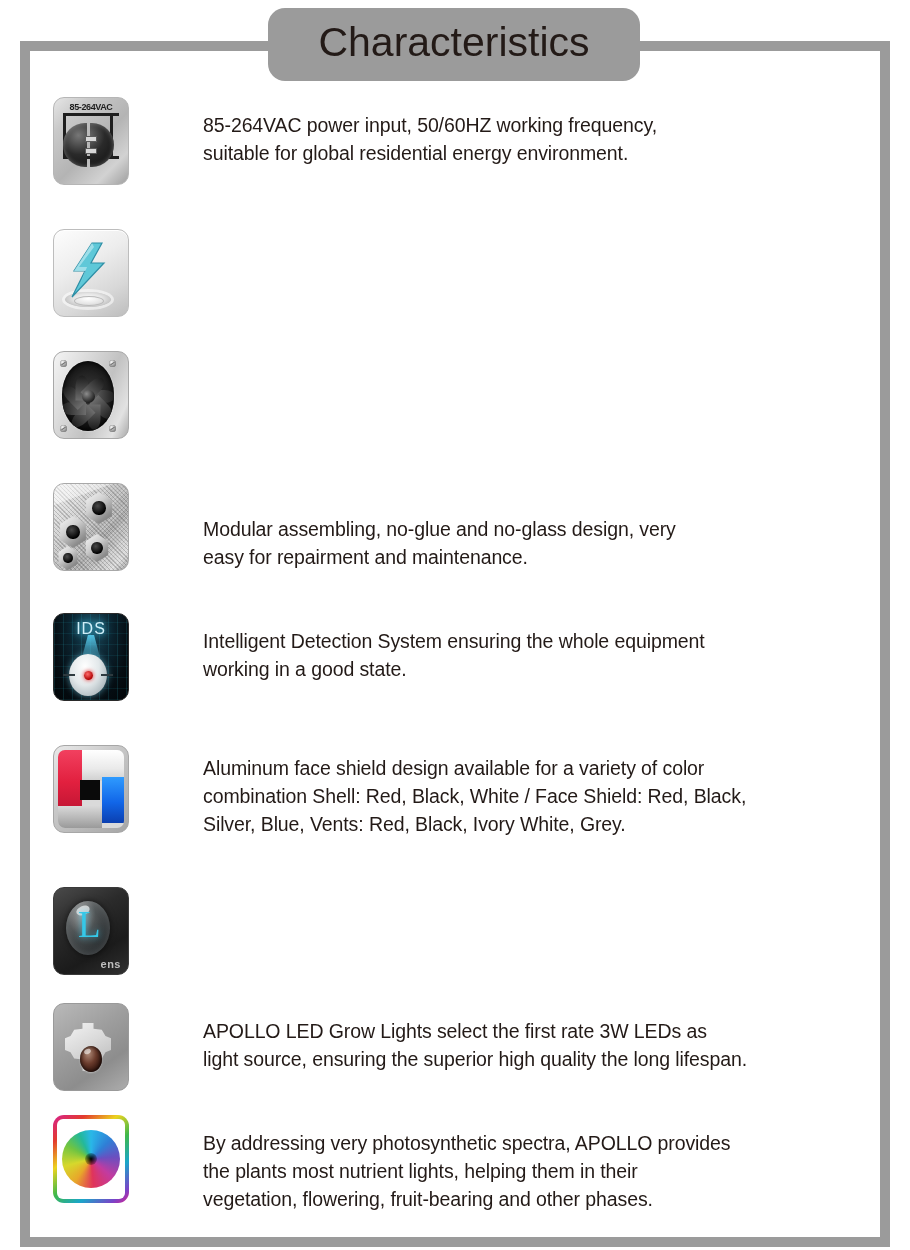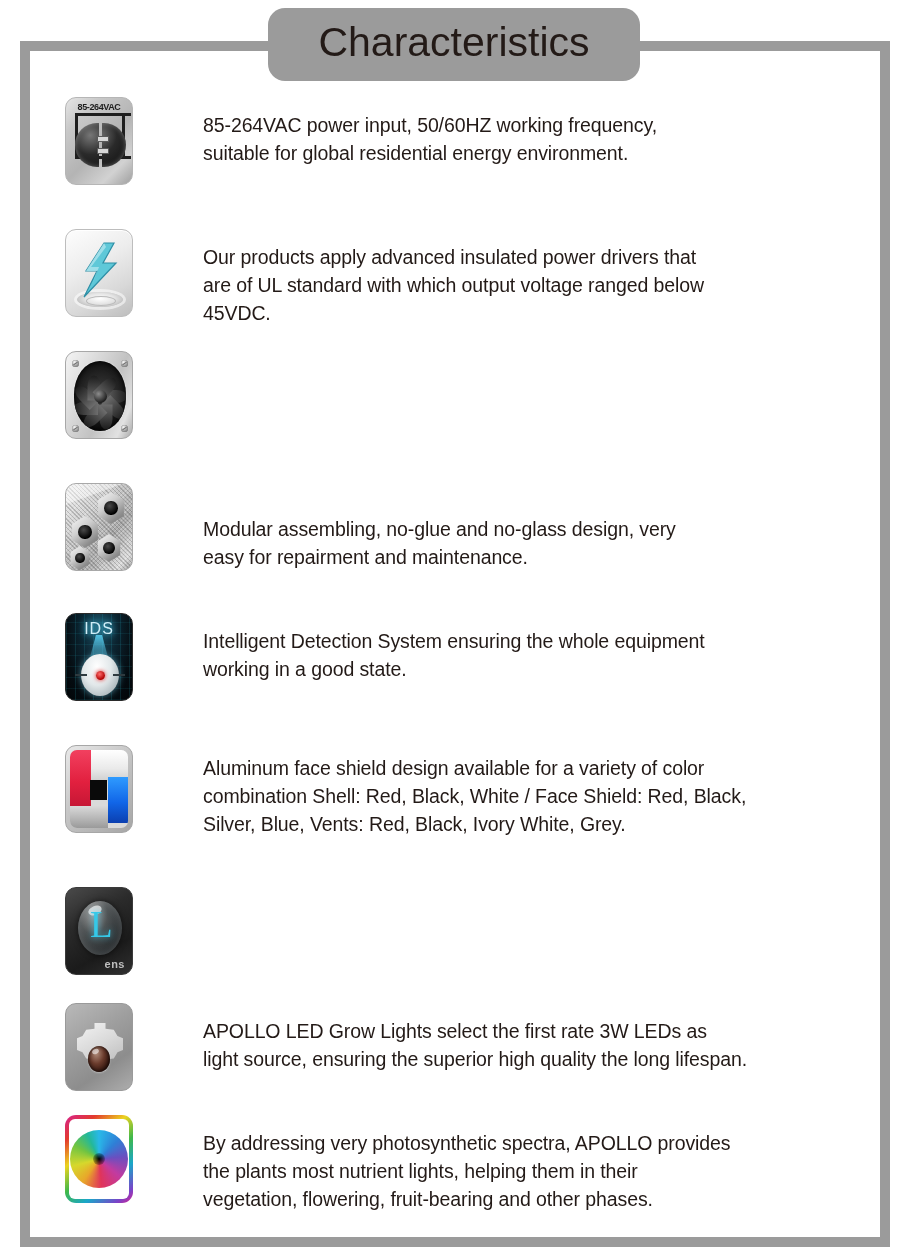--- a/index.html
+++ b/index.html
@@ -73,22 +73,22 @@
 
   .icon-box {
     width: 68px;
     height: 88px;
     flex: 0 0 68px;
     position: relative;
   }
 
   .ibase {
     position: absolute;
-    left: 12px; top: 0;
-    width: 68px; height: 88px;
+    left: 0; top: 0;
+    width: 76px; height: 88px;
     border-radius: 11px;
     overflow: hidden;
     box-sizing: border-box;
   }
 
   .row-text {
     margin-left: 82px;
     font-size: 19.5px;
     line-height: 28px;
     color: #231a17;
@@ -414,23 +414,20 @@
   <div class="row" style="top:178px;">
     <div class="icon-box">
       <div class="ibase ic-bolt">
         <div class="ripple"></div>
         <svg width="44" height="58" viewBox="0 0 44 58">
           <polygon points="26,2 8,30 19,30 6,56 38,22 25,22 36,2" fill="#5fc8d8" stroke="#2f8fa6" stroke-width="1.2"></polygon>
           <polygon points="26,2 8,30 19,30 14,44 21,26 13,26 28,6" fill="#a9e3ec" opacity=".85"></polygon>
         </svg>
       </div>
     </div>
-    <div class="row-text">Our products apply advanced insulated power drivers that
-are of UL standard with which output voltage ranged below
-45VDC.</div>
   </div>
 
   <div class="row" style="top:300px;">
     <div class="icon-box">
       <div class="ibase ic-fan">
         <div class="hole">
           <div class="blade" style="transform:rotate(0deg) translate(2px,-6px);"></div>
           <div class="blade" style="transform:rotate(45deg) translate(2px,-6px);"></div>
           <div class="blade" style="transform:rotate(90deg) translate(2px,-6px);"></div>
           <div class="blade" style="transform:rotate(135deg) translate(2px,-6px);"></div>

